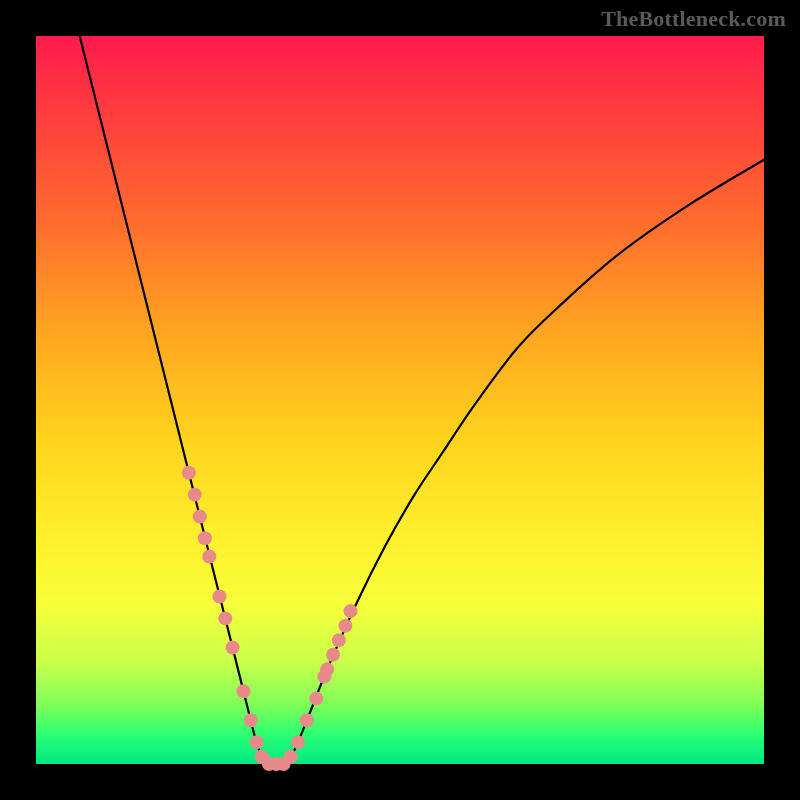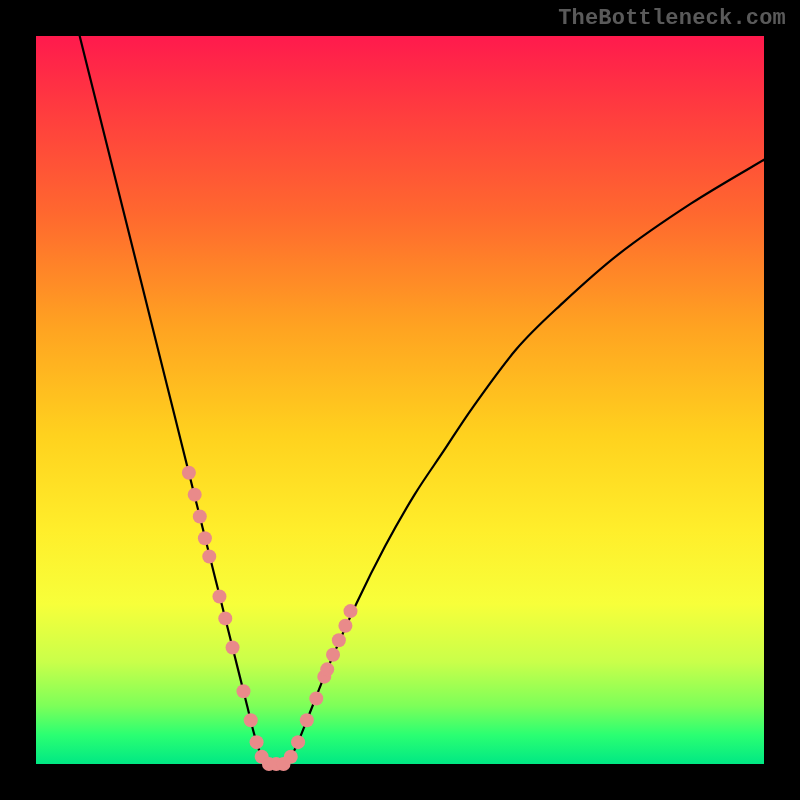--- a/index.html
+++ b/index.html
@@ -33,21 +33,21 @@
       #c9ff4a 86%,
       #7dff59 92%,
       #2bff72 96%,
       #00e884 100%
     );
   }
   .watermark {
     position: absolute;
     top: 6px;
     right: 14px;
-    font-family: Liberation Mono, monospace;
+    font-family: Liberation Serif, serif;
     font-size: 22px;
     font-weight: 600;
     color: #5a5a5a;
     letter-spacing: 0.2px;
     user-select: none;
   }
   svg.curve {
     position: absolute;
     left: 0;
     top: 0;

